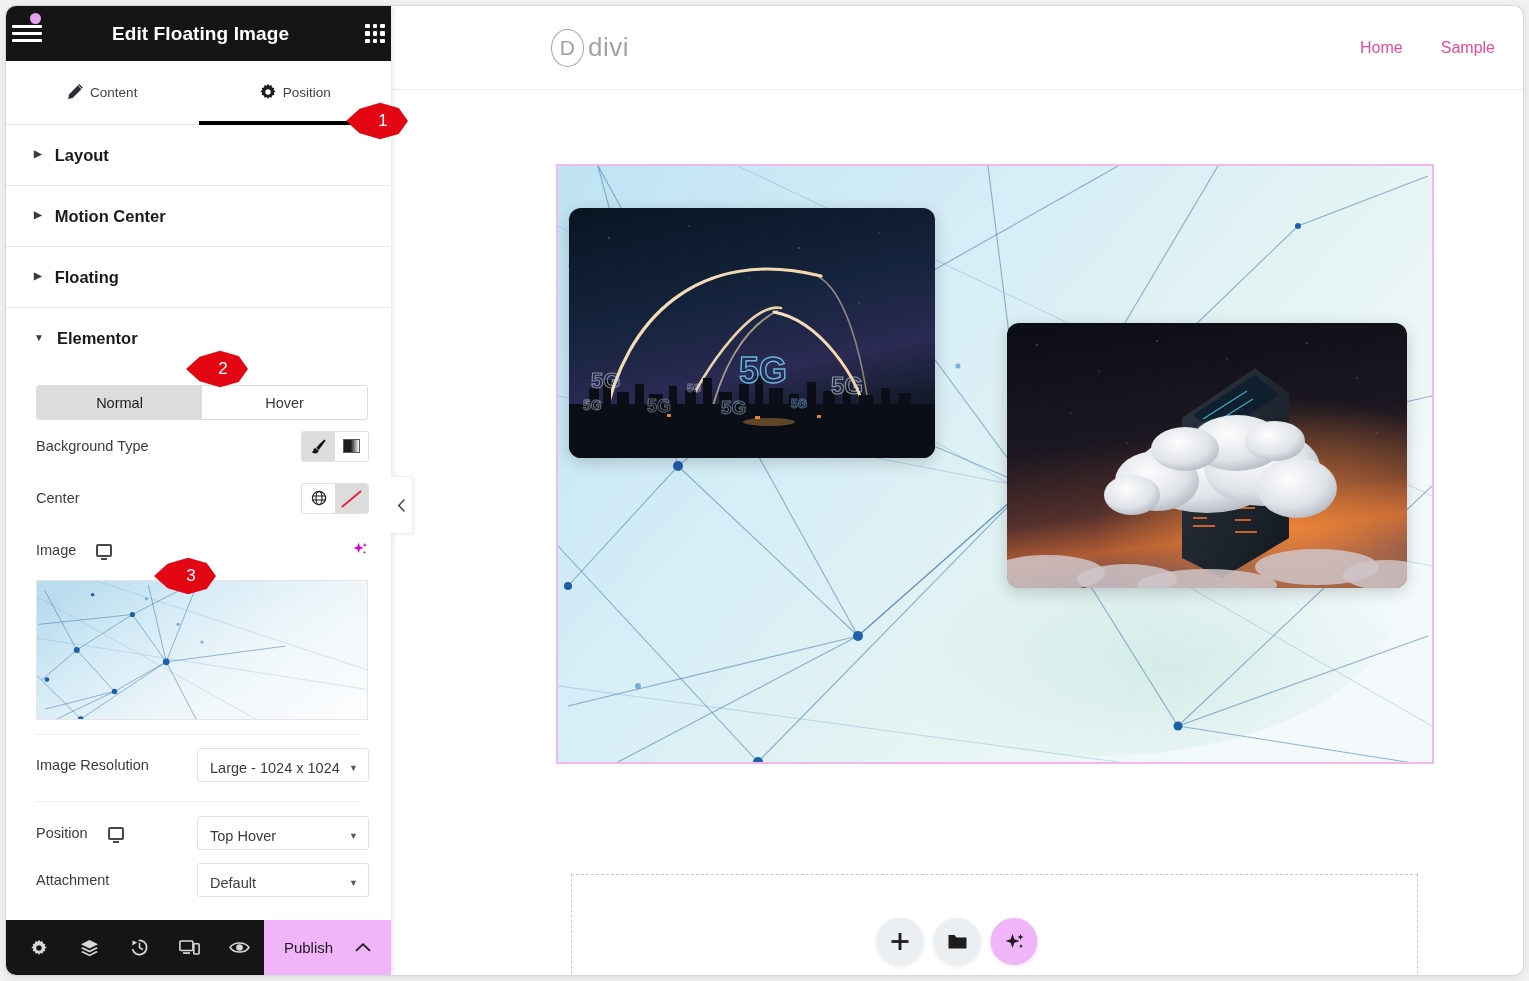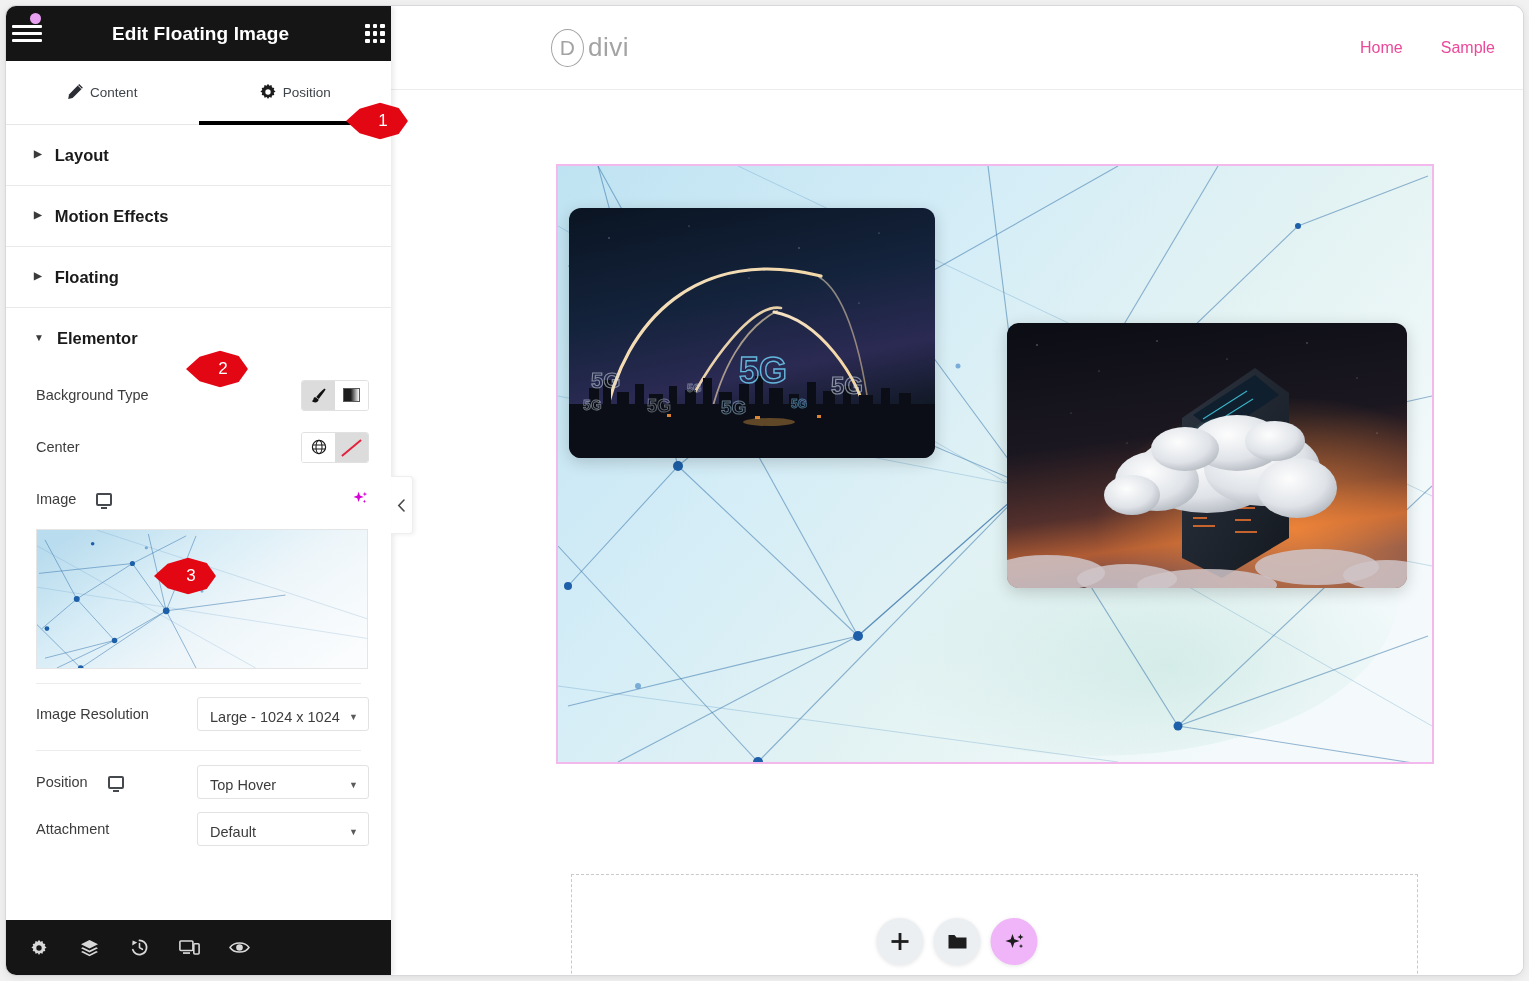--- a/index.html
+++ b/index.html
@@ -771,34 +771,40 @@
 
       <div class="panel-body">
 
         <div class="accordion-item">
           <span class="caret">▶</span>
           <span>Layout</span>
         </div>
 
         <div class="accordion-item">
           <span class="caret">▶</span>
-          <span>Motion Effects</span>
+          <span>Motion Center</span>
         </div>
 
         <div class="accordion-item">
           <span class="caret">▶</span>
           <span>Floating</span>
         </div>
 
         <div class="section-open">
           <div class="accordion-item">
             <span class="caret">▼</span>
             <span>Elementor</span>
           </div>
 
+          <div class="toggle-row">
+            <div class="norm-hover">
+              <div class="sel">Normal</div>
+              <div>Hover</div>
+            </div>
+          </div>
 
           <div class="ctl-row">
             <span class="ctl-label">Background Type</span>
             <span class="ctl-spacer"></span>
             <div class="icon-pair">
               <div class="sel">
                 <svg width="17" height="17" viewBox="0 0 17 17">
                   <path d="M14.5 1.5 C12 3.5 8 7.5 6.2 10 L8.8 12 C10.6 9.2 14 5 15.6 2.4 Z" fill="#111"></path>
                   <path d="M5.8 10.4 L8.6 12.4 C8.6 14 7.2 15.4 5.2 15.4 C3.8 15.4 2.6 14.8 1.6 14 C3 13.6 3.4 12.4 3.6 11.4 C3.8 10.4 4.8 10 5.8 10.4 Z" fill="#111"></path>
                 </svg>
@@ -946,20 +952,28 @@
               <rect x="14.8" y="4.8" width="5.3" height="10.2" rx="1" fill="none" stroke="#d8d8d8" stroke-width="1.6"></rect>
             </svg>
           </div>
           <div>
             <svg width="21" height="15" viewBox="0 0 21 15">
               <path d="M1 7.5 C5 1.5, 16 1.5, 20 7.5 C16 13.5, 5 13.5, 1 7.5 Z" fill="none" stroke="#d8d8d8" stroke-width="1.5"></path>
               <circle cx="10.5" cy="7.5" r="3.3" fill="#d8d8d8"></circle>
             </svg>
           </div>
         </div>
+        <div class="publish-btn">
+          <span>Publish</span>
+          <span class="pub-caret">
+            <svg width="16" height="10" viewBox="0 0 16 10">
+              <path d="M1.5 8.4 L8 2.2 L14.5 8.4" fill="none" stroke="#1d1d1d" stroke-width="1.8" stroke-linecap="round"></path>
+            </svg>
+          </span>
+        </div>
       </div>
     </aside>
 
     <div class="collapse-handle">
       <svg width="9" height="13" viewBox="0 0 9 13">
         <path d="M7 1 L1.8 6.5 L7 12" fill="none" stroke="#4a4a4a" stroke-width="1.6" stroke-linecap="round"></path>
       </svg>
     </div>
 
     <div class="callout co1">

